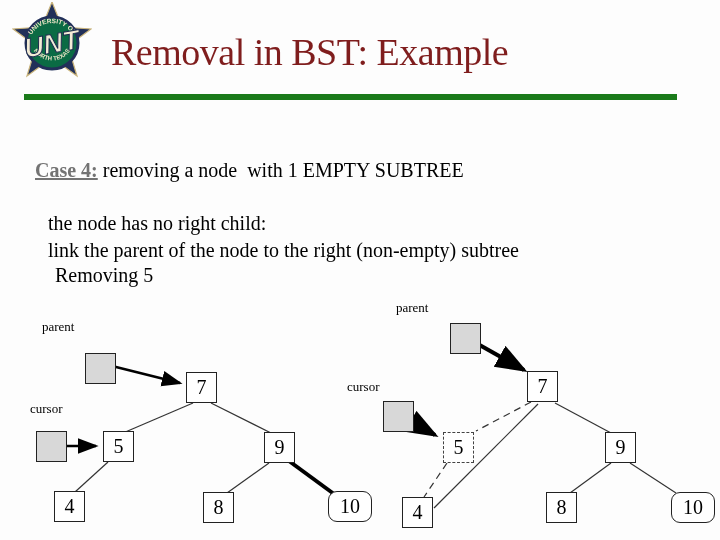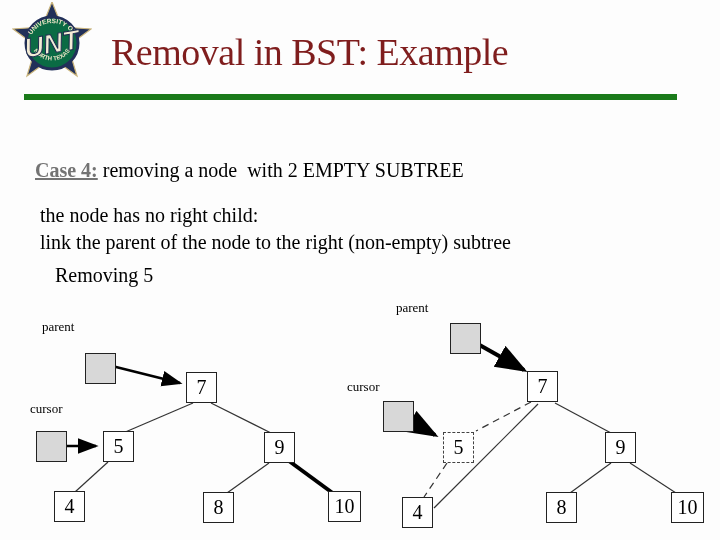--- a/index.html
+++ b/index.html
@@ -12,36 +12,36 @@
   .title{
     position:absolute;left:111px;top:30px;margin:0;
     font-size:38px;font-weight:normal;letter-spacing:-0.5px;
     color:#7f1d1d;font-family:"Liberation Serif","DejaVu Serif",serif;
   }
   .rule{position:absolute;left:24px;top:94px;width:653px;height:6px;background:#1a7a1a;}
   
   .case-line{position:absolute;left:35px;top:159px;margin:0;font-size:20px;}
   .case-label{color:#737373;font-weight:bold;text-decoration:underline;}
   .case-text{white-space:pre;}
-  .body-line{position:absolute;margin:0;font-size:20px;}
+  .body-line{position:absolute;margin:8px;font-size:20px;}
   .line1{left:40px;top:204px;}
   .line2{left:40px;top:231px;}
   .removing{position:absolute;left:55px;top:264px;margin:0;font-size:20px;}
   
   .ptr-label{position:absolute;font-size:13px;line-height:22px;}
   .ptr-box{
     position:absolute;width:31px;height:31px;box-sizing:border-box;
     background:#d8d8d8;border:1px solid #222;z-index:2;
   }
   .node{
     position:absolute;width:31px;height:31px;box-sizing:border-box;
     background:#fff;border:1px solid #222;display:flex;align-items:center;
     justify-content:center;font-size:20px;z-index:2;
   }
-  .node.wide{width:33px;}
+  .node.wide{width:44px;border-radius:9px;}
   .node.dashed{border:1px dashed #444;}
   svg.edges{position:absolute;left:0;top:0;z-index:1;}
   .thin{stroke:#333;stroke-width:1.2;}
   .bold{stroke:#000;stroke-width:4;}
   .dash{stroke:#333;stroke-width:1.2;stroke-dasharray:7 5;}
   .arrow{stroke:#000;stroke-width:2.6;marker-end:url(#ah);}
   .arrow2{stroke:#000;stroke-width:4;marker-end:url(#ah);}
 </style>
 </head>
 <body>
@@ -62,21 +62,21 @@
       <text font-size="6" font-family="Liberation Sans, sans-serif" font-weight="bold" fill="#efe6c8">
         <textPath href="#arcBot" startOffset="50%" text-anchor="middle">NORTH TEXAS</textPath>
       </text>
       <text x="40" y="51" text-anchor="middle" font-size="27" font-style="italic" font-weight="bold" fill="#f3ecd6" stroke="#1c2a4e" stroke-width="1" transform="rotate(-10 40 44)" font-family="Liberation Sans, sans-serif">UNT</text>
     </svg>
   </div>
 
   <h1 class="title">Removal in BST: Example</h1>
   <div class="rule"></div>
 
-  <p class="case-line"><span class="case-label">Case 4:</span><span class="case-text"> removing a node  with 2 EMPTY SUBTREE</span></p>
+  <p class="case-line"><span class="case-label">Case 4:</span><span class="case-text"> removing a node  with 1 EMPTY SUBTREE</span></p>
   <p class="body-line line1">the node has no right child:</p>
   <p class="body-line line2">link the parent of the node to the right (non-empty) subtree</p>
   <p class="removing">Removing 5</p>
 
   <svg class="edges" width="720" height="540">
     <defs>
       <marker id="ah" markerWidth="9" markerHeight="7" refX="7" refY="3" orient="auto">
         <path d="M0,0 L8,3 L0,6 Z" fill="#000"></path>
       </marker>
     </defs>

